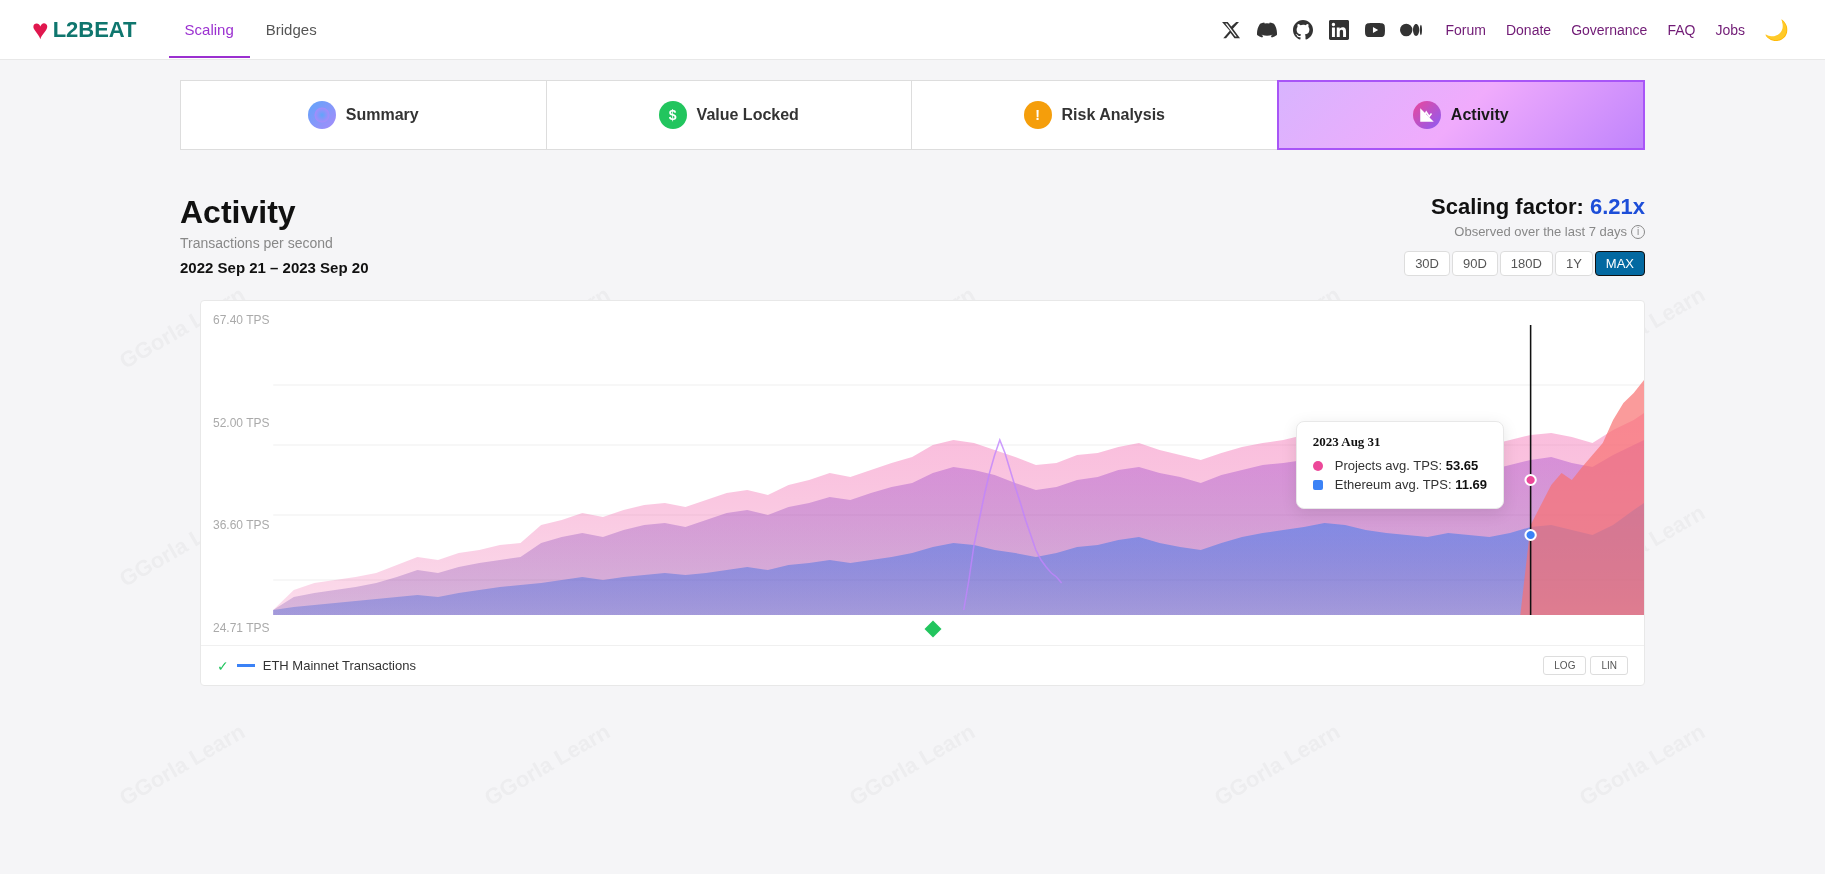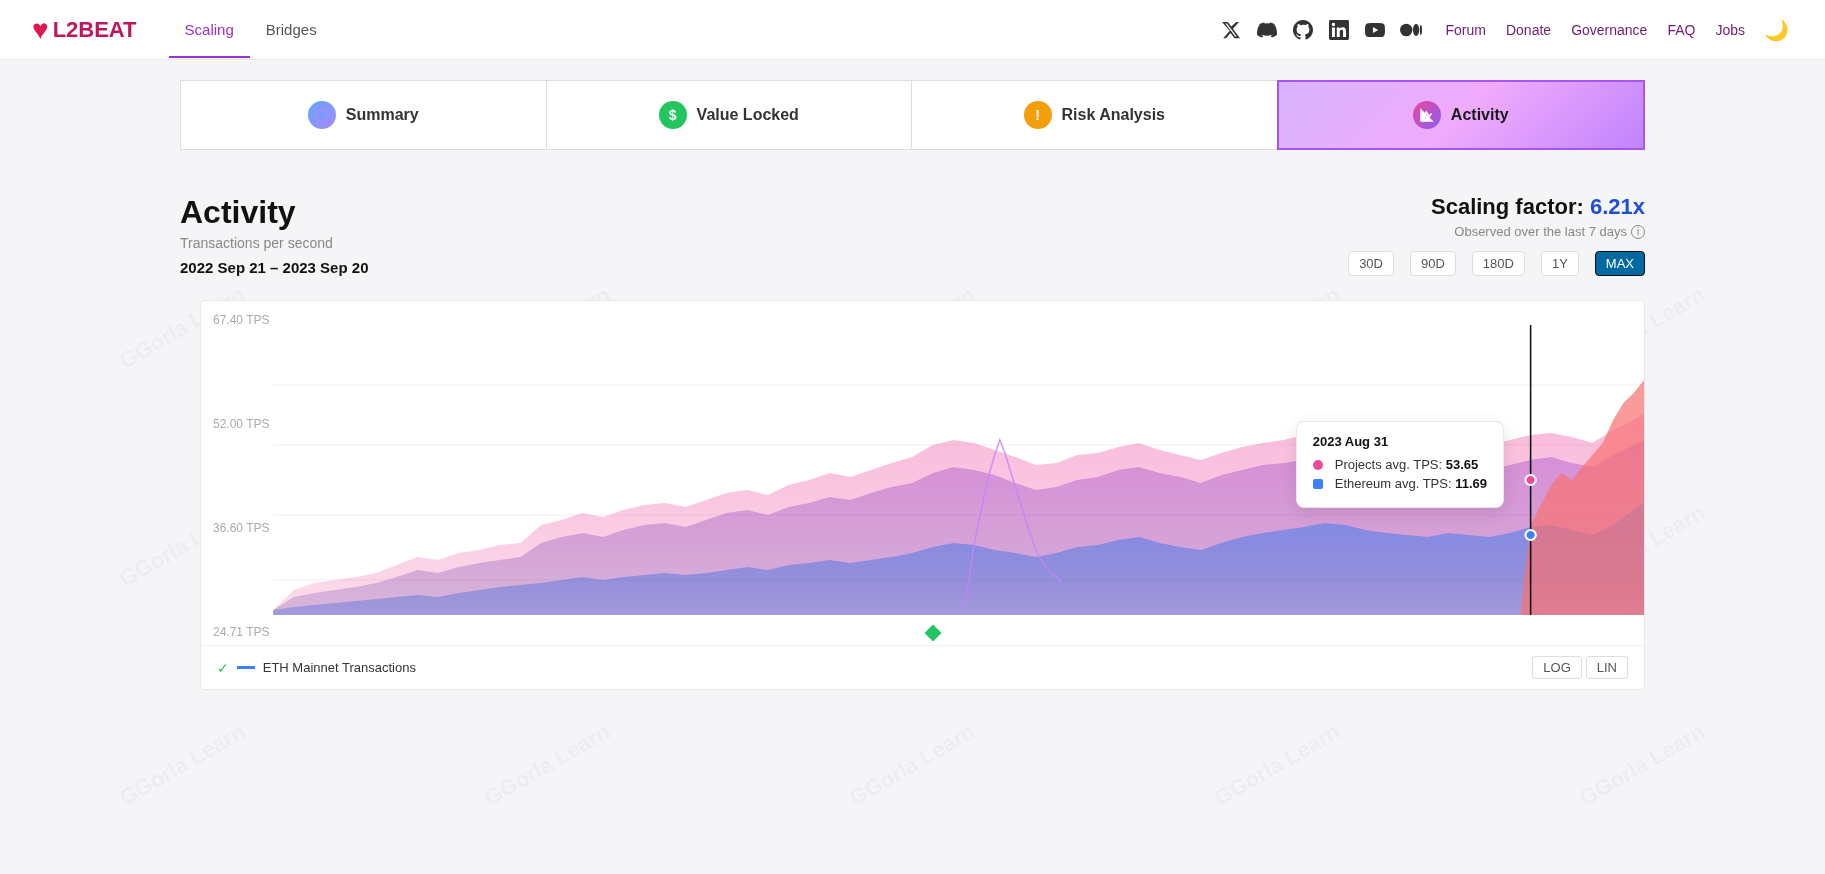--- a/index.html
+++ b/index.html
@@ -49,21 +49,21 @@
       margin-right: 32px;
     }
     .logo-icon {
       color: #e0174e;
       font-size: 28px;
       font-weight: 900;
     }
     .logo-text {
       font-size: 22px;
       font-weight: 800;
-      color: #be185d;
+      color: #0f766e;
     }
     nav.main-nav {
       display: flex;
       gap: 0;
     }
     .nav-item {
       padding: 0 16px;
       height: 56px;
       display: flex;
       align-items: center;
@@ -222,21 +222,21 @@
       border-radius: 50%;
       border: 1.5px solid #888;
       display: inline-flex;
       align-items: center;
       justify-content: center;
       font-size: 10px;
       color: #888;
     }
     .time-buttons {
       display: flex;
-      gap: 16px;
+      gap: 2px;
       border-radius: 12px;
     }
     .time-btn {
       padding: 4px 10px;
       border: 1px solid #ddd;
       background: #fff;
       border-radius: 4px;
       font-size: 13px;
       color: #555;
       cursor: pointer;
@@ -275,20 +275,21 @@
       border-radius: 8px;
       padding: 12px 16px;
       box-shadow: 0 4px 16px rgba(0,0,0,0.1);
       font-size: 13px;
       min-width: 200px;
     }
     .tooltip-date {
       font-weight: 700;
       margin-bottom: 8px;
       color: #111;
+      font-family: Liberation Serif, serif;
     }
     .tooltip-row {
       display: flex;
       align-items: center;
       gap: 12px;
       margin-bottom: 4px;
     }
     .tooltip-dot {
       width: 10px;
       height: 10px;
@@ -327,21 +328,21 @@
       display: inline-block;
     }
     .scale-buttons {
       display: flex;
       gap: 4px;
     }
     .scale-btn {
       padding: 3px 10px;
       border: 1px solid #ddd;
       background: #fff;
-      font-size: 13px;
+      font-size: 10px;
       color: #555;
       cursor: pointer;
       border-radius: 3px;
     }
     
     .diamond-marker {
       position: absolute;
       width: 12px;
       height: 12px;
       background: #22c55e;

